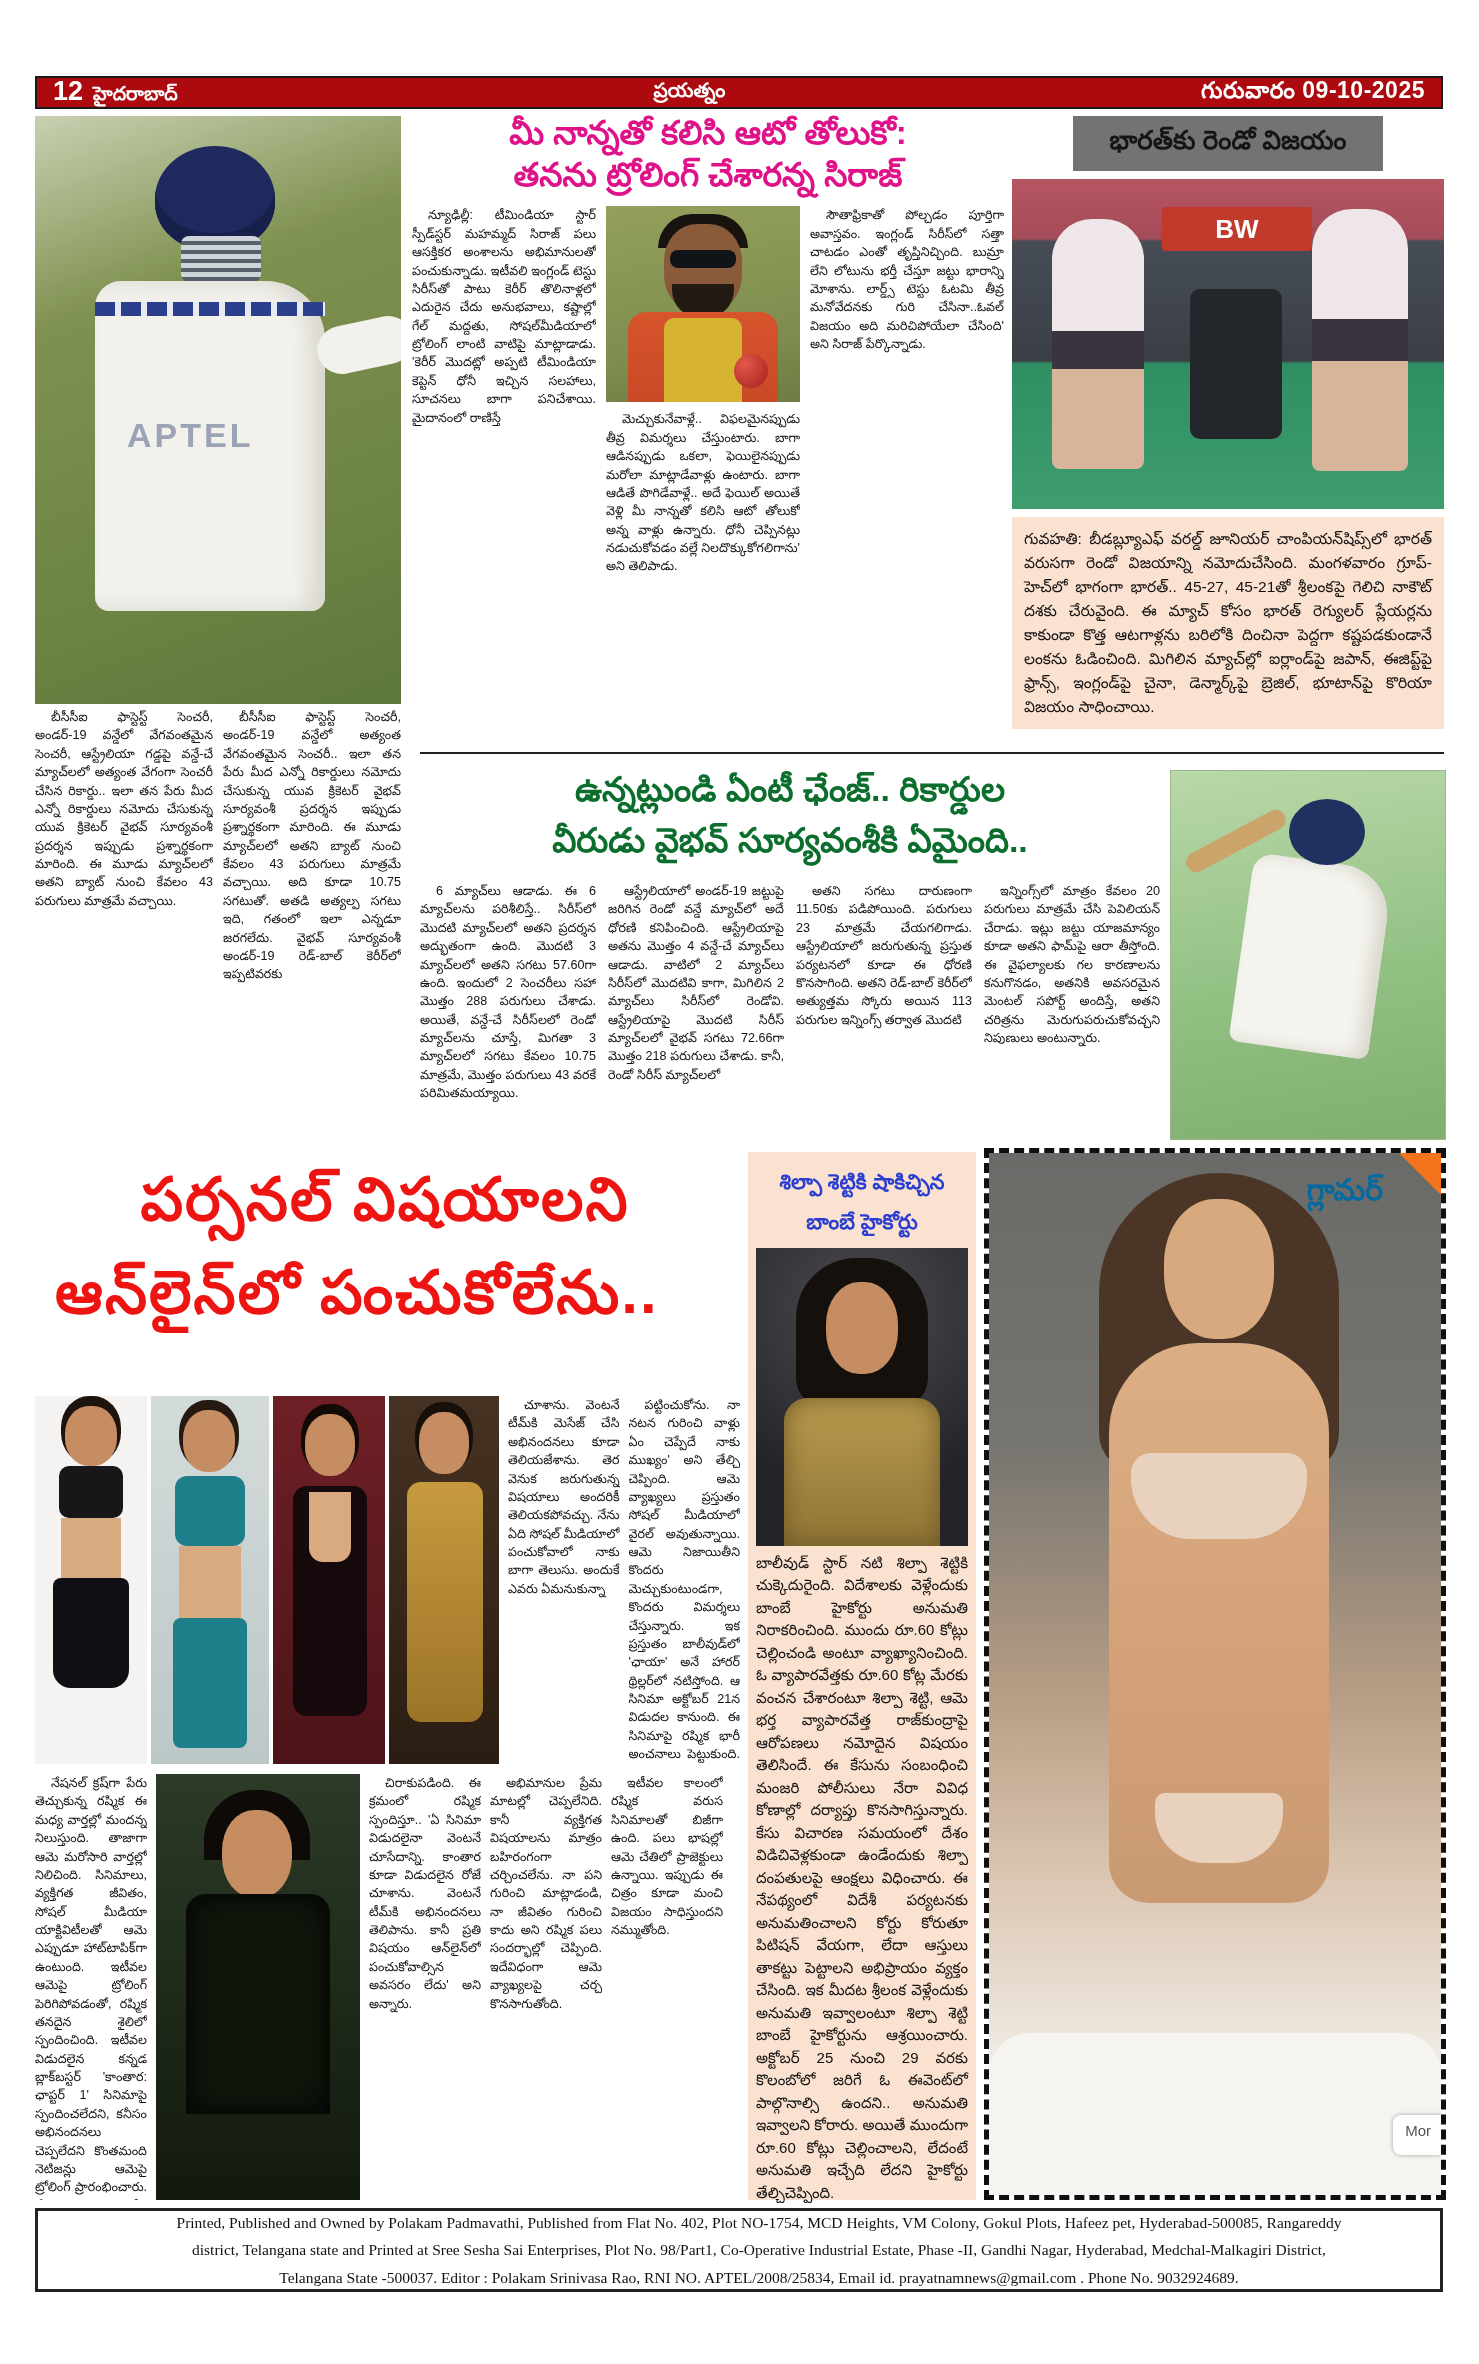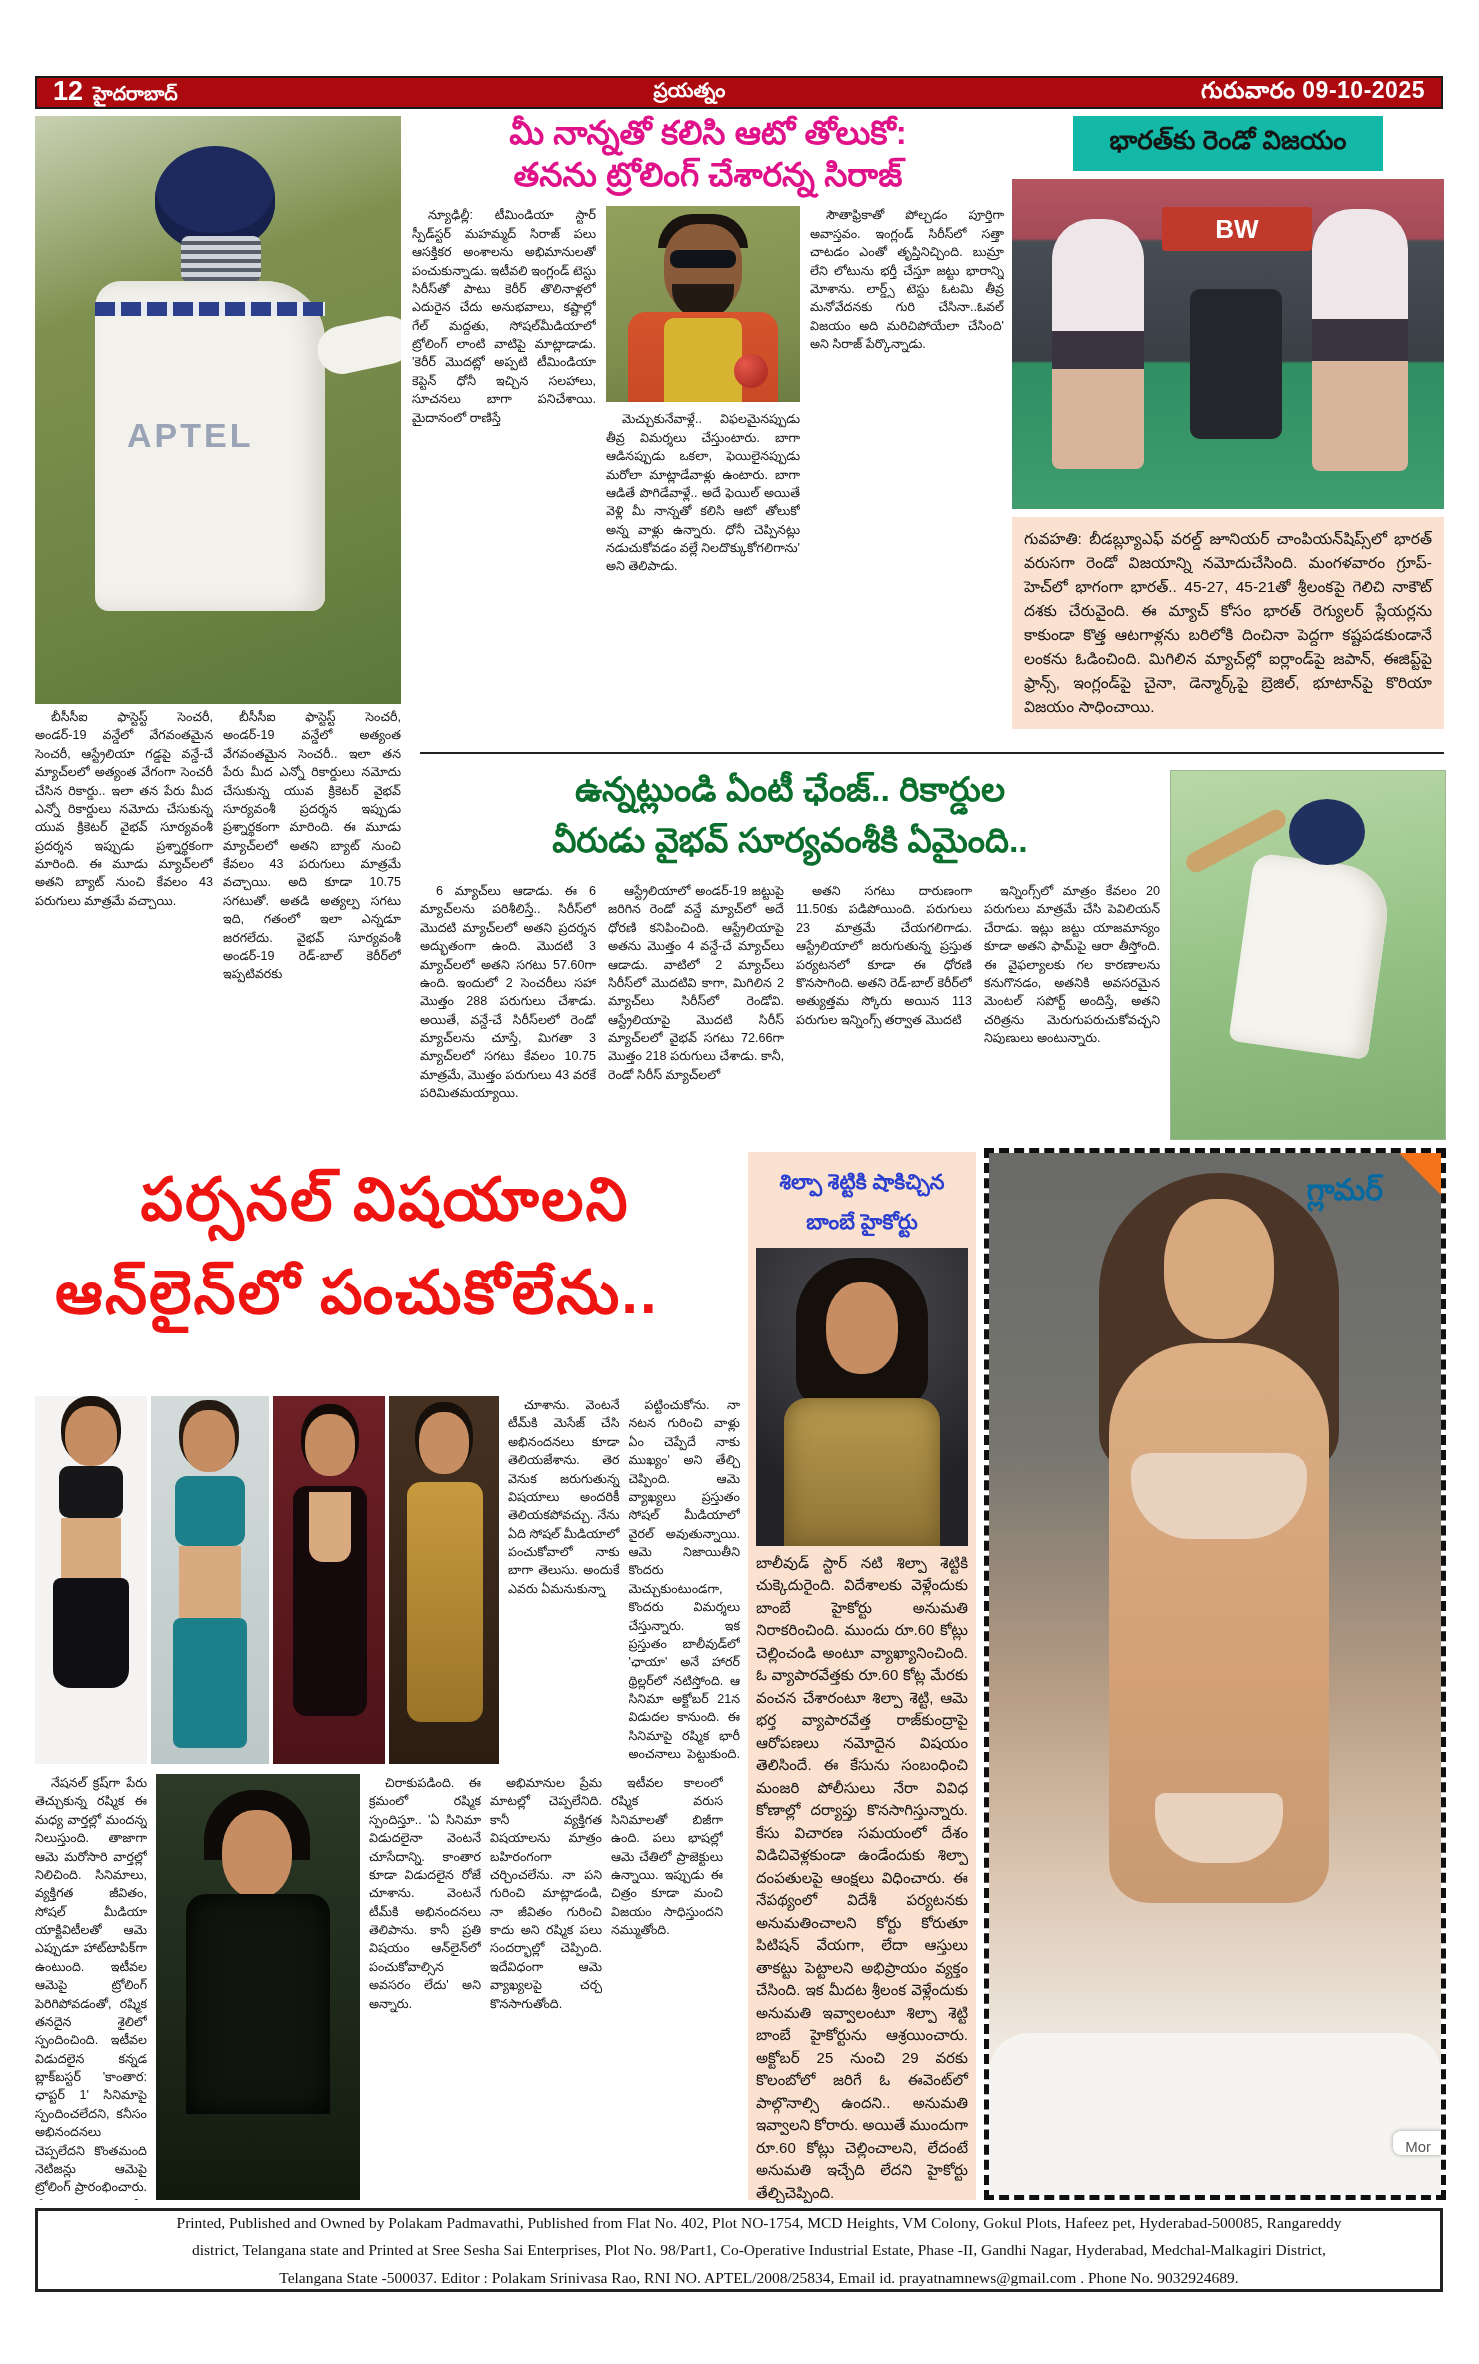--- a/index.html
+++ b/index.html
@@ -75,21 +75,21 @@
   .gl-bra{left:142px;top:300px;width:176px;height:86px;border-radius:20px 20px 60px 60px;background:#e8d2bd;}
   .gl-brief{left:166px;top:640px;width:128px;height:70px;border-radius:10px 10px 50px 50px;background:#e8d2bd;}
   .gl-sheet{left:0;top:880px;width:100%;height:180px;background:#f6f4f0;border-radius:40px 40px 0 0;}
   
   .tcol{font-size:12.6px;line-height:1.46;text-align:justify;overflow:hidden;}
   .tcol p{margin:0;text-indent:16px;}
   .siraj-block{position:absolute;left:412px;top:112px;width:592px;height:630px;}
   .siraj-h{font-size:33px;font-weight:bold;color:#e0128a;text-align:center;line-height:1.28;}
   .siraj-cols{display:flex;gap:10px;margin-top:10px;height:508px;}
   .badm-block{position:absolute;left:1012px;top:116px;width:432px;}
-  .badm-h{background:#14b8a6;display:block;margin:0 auto;width:max-content;max-width:100%;
+  .badm-h{background:#737373;display:block;margin:0 auto;width:max-content;max-width:100%;
           padding:9px 36px;font-size:26px;font-weight:bold;color:#151515;}
   .badm-cap{background:#fbe2d0;margin-top:8px;padding:10px 12px;font-size:15.5px;line-height:1.55;text-align:justify;}
   .rule{position:absolute;left:420px;top:752px;width:1024px;border-top:2px solid #222;}
   .vb-left{position:absolute;left:35px;top:708px;width:366px;height:430px;display:flex;gap:10px;}
   .vb-left .tcol{width:178px;}
   .vb-h{position:absolute;left:420px;top:764px;width:740px;text-align:center;
         font-size:34px;font-weight:bold;color:#0b6e2c;line-height:1.5;}
   .vb-cols{position:absolute;left:420px;top:882px;width:740px;height:256px;display:flex;gap:12px;}
   .vb-cols .tcol{flex:1;}
   .rash-h{position:absolute;left:55px;top:1168px;width:660px;color:#ee1411;font-weight:bold;line-height:1.08;}
@@ -102,21 +102,21 @@
   .shilpa-card{position:absolute;left:748px;top:1152px;width:228px;height:1048px;background:#fbe2d0;
                box-sizing:border-box;padding:10px 8px;}
   .shilpa-h{color:#2a3fd0;font-size:21px;font-weight:bold;text-align:center;line-height:1.9;}
   .shilpa-body{font-size:15px;line-height:1.5;text-align:justify;margin-top:6px;}
   .glam-box{position:absolute;left:984px;top:1148px;width:462px;height:1052px;border:5px dashed #101010;
             box-sizing:border-box;background:#fff;overflow:hidden;}
   .glam-corner{position:absolute;top:-5px;right:-5px;width:0;height:0;
                border-top:52px solid #f4741c;border-left:52px solid transparent;z-index:3;}
   .glam-label{position:absolute;top:20px;right:58px;color:#0369a1;font-size:30px;font-weight:bold;z-index:3;}
   .more-chip{position:absolute;bottom:40px;right:0;background:#fff;color:#555;font-size:15px;
-             padding:7px 10px 0 12px;border-radius:8px 0 0 8px;z-index:3;box-shadow:0 0 4px rgba(0,0,0,.35);}
+             padding:7px 10px 16px 12px;border-radius:8px 0 0 8px;z-index:3;box-shadow:0 0 4px rgba(0,0,0,.35);}
   .footer{position:absolute;left:35px;top:2208px;width:1408px;height:84px;border:3px solid #222;
           box-sizing:border-box;display:flex;flex-direction:column;justify-content:center;align-items:center;
           font-family:"Liberation Serif", serif;font-size:15.5px;line-height:1.75;text-align:center;padding-left:40px;}
 </style>
 </head>
 <body>
 
 <div class="page">
 
   <div class="hdrbar">

